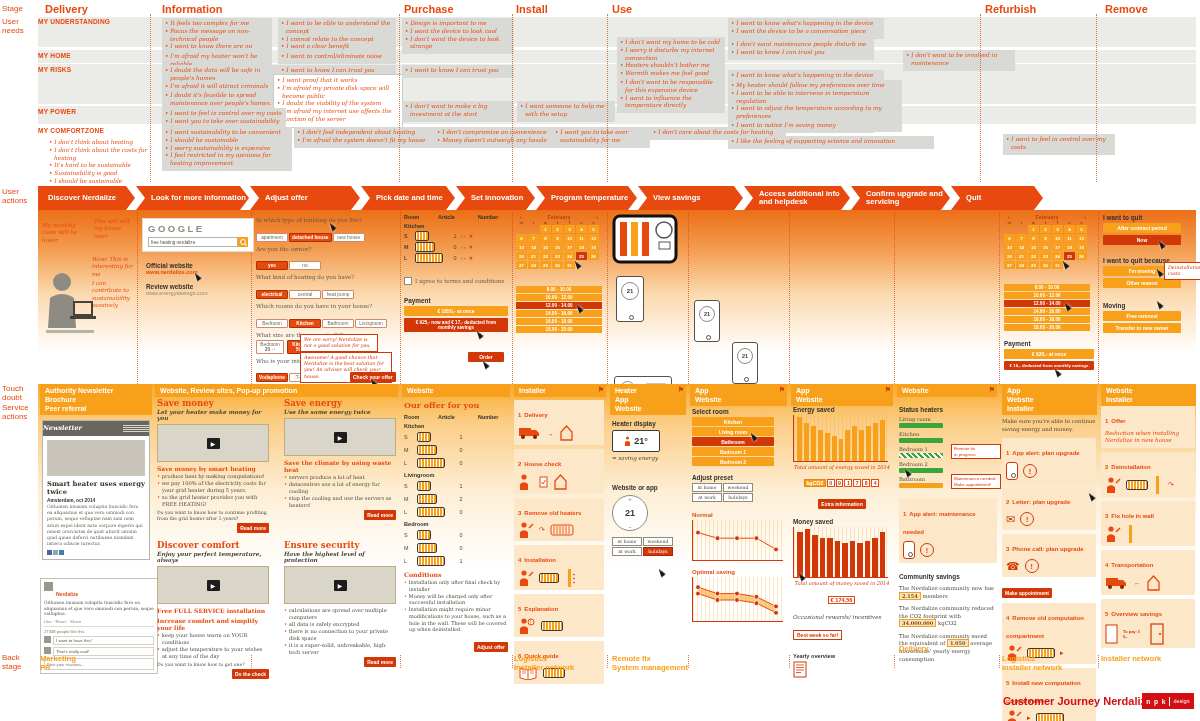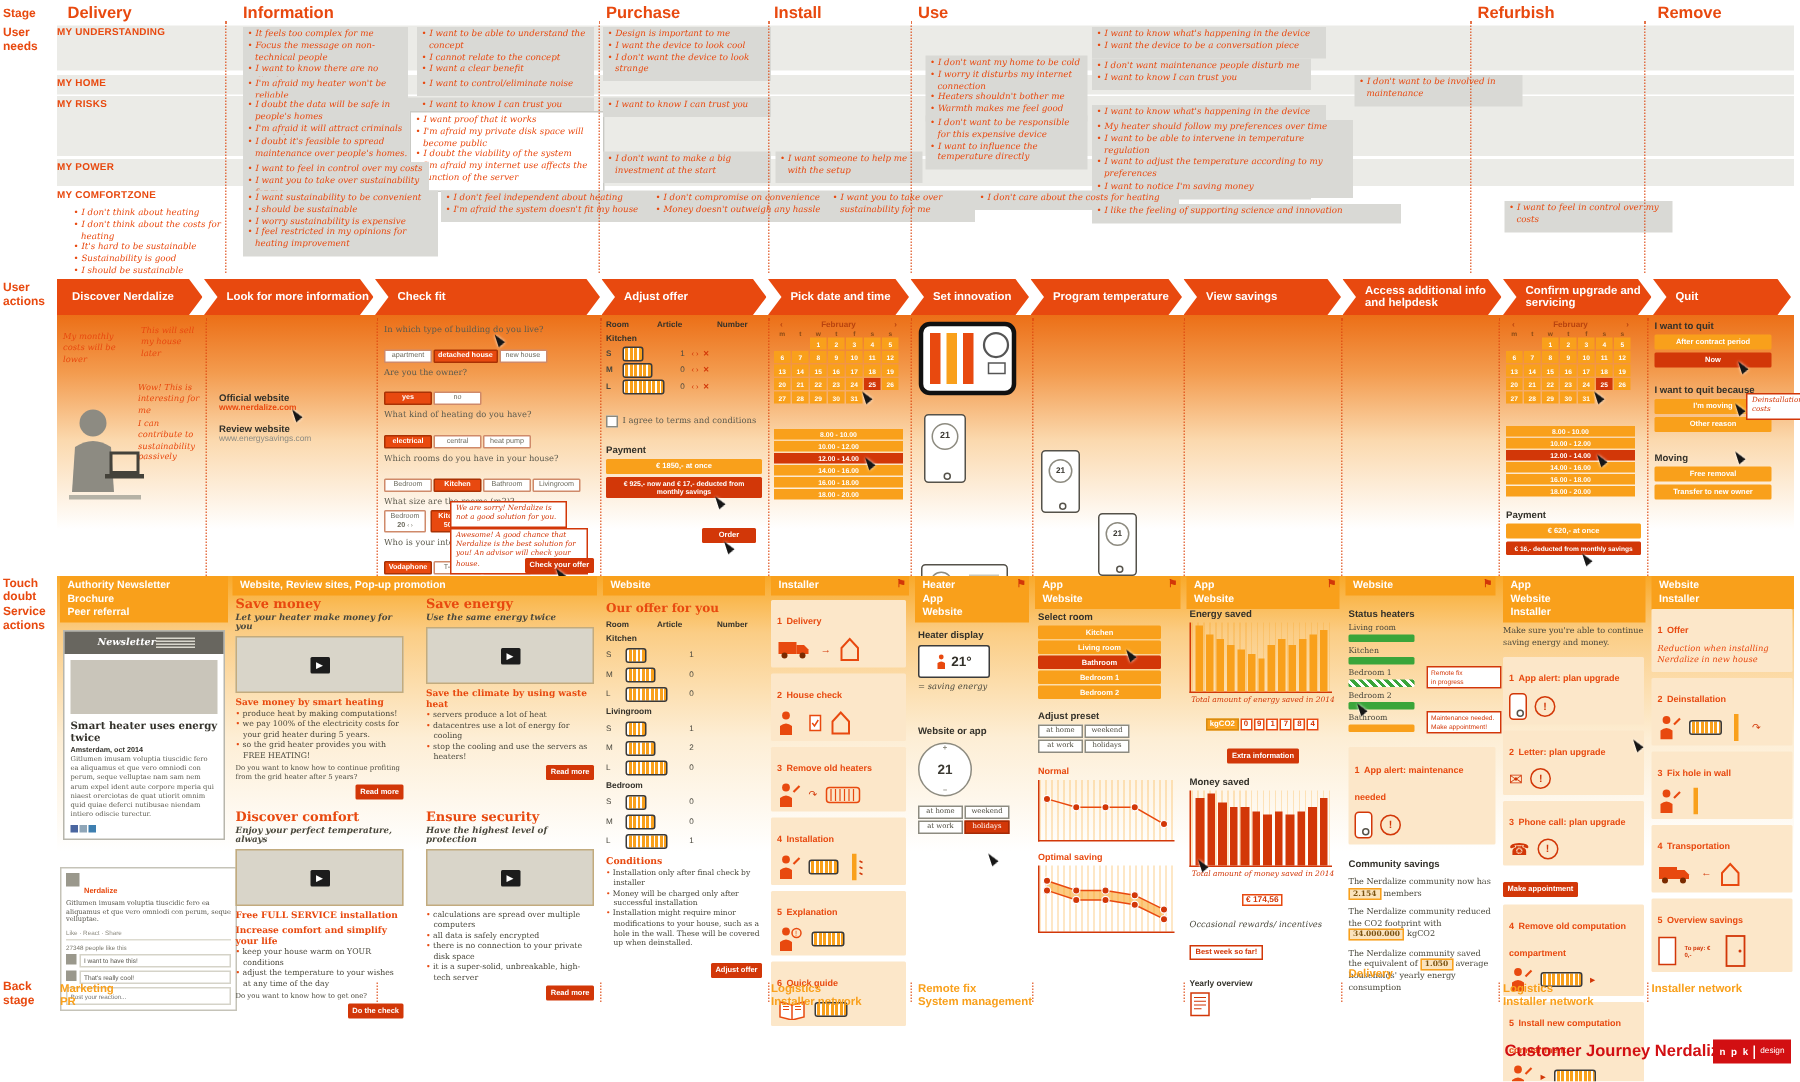--- a/index.html
+++ b/index.html
@@ -1,20 +1,20 @@
 <!DOCTYPE html>
 <html><head>
 <meta charset="utf-8">
 <style>
   html,body{margin:0;padding:0;background:#fff}
   #board{position:relative;width:1200px;height:721px;background:#fff;overflow:hidden;
          font-family:"Liberation Sans",sans-serif;color:#3c3a33}
   .abs{position:absolute}
   
-  .rail{color:#e8490f;font-weight:bold;font-size:8px;line-height:1.15;width:36px}
+  .rail{color:#e8490f;font-weight:normal;font-size:8px;line-height:1.15;width:36px}
   .stageT{color:#e8490f;font-weight:bold;font-size:11px}
   .rowlbl{color:#e8490f;font-weight:bold;font-size:6.6px;letter-spacing:.2px}
   .band{background:#ebebe7}
   
   .note{background:#d9d9d5;padding:2px 3px 3px;font:italic 5.8px/1.35 "DejaVu Serif",serif;color:#e8490f}
   .note.white{background:#fff;border:1px solid #c9c9c4}
   .note.plain{background:transparent}
   .ni{padding-left:5px;text-indent:-5px}
   .ni::before{content:"• "}
   
@@ -125,21 +125,21 @@
   .backlbl{color:#f9a01b;font-weight:bold;font-size:7.6px;line-height:1.25}
   input{font-family:"Liberation Sans",sans-serif}
   .gcard{background:#fff;border:1px solid #e5dccd;padding:4px 5px}
   .glogo{color:#8d8b82;font-weight:bold;font-size:9.5px;letter-spacing:2.5px}
   .ginput{display:flex;margin-top:3px}
   .ginput input{flex:1;height:8px;border:1px solid #b5b2a6;font-size:4.6px;padding:0 2px;color:#55534a}
   .gbtn{width:10px;height:10px;background:#f9a01b;display:flex;align-items:center;justify-content:center}
   .mag{width:4px;height:4px;border:1.2px solid #fff;border-radius:50%;position:relative}
   .mag::after{content:"";position:absolute;width:3px;height:1.2px;background:#fff;transform:rotate(45deg);right:-2.4px;bottom:-1px}
   .nl{background:#fff;border:1px solid #b8b6ac}
-  .nl-h{background:#68665f;color:#fff;font:bold italic 6.4px "DejaVu Serif",serif;padding:3px 22px;display:flex;justify-content:space-between}
+  .nl-h{background:#68665f;color:#fff;font:bold italic 6.4px "DejaVu Serif",serif;padding:3px 0;display:flex;justify-content:space-between}
   .nl-lines span{display:block;width:26px;height:1px;background:#d9d7cd;margin:1px 0}
   .nl-img{height:36px;background:#c9c5ba;margin:4px}
   .nl-t{font:bold 6.8px/1.2 "DejaVu Serif",serif;color:#33312a;margin:0 4px}
   .nl-d{font:bold 4.8px "Liberation Sans",sans-serif;color:#33312a;margin:2px 4px 1px}
   .nl-b{font:4.5px/1.35 "DejaVu Serif",serif;color:#5d5b50;margin:0 4px 3px}
   .soc{display:flex;gap:1px;margin:0 4px 4px}
   .soc i{width:5px;height:5px;background:#4a66a0}
   .soc i:nth-child(2){background:#8fa6b8}.soc i:nth-child(3){background:#3e7fb0}
   .post{background:#fff;border:1px solid #c5c3b8;padding:3px}
   .pav{width:9px;height:9px;background:#9a988c;float:left;margin-right:3px}
@@ -316,23 +316,20 @@
   <div class="vline" style="left:1096px;top:14px;height:168px"></div>
 
   <div class="chev-bar">
 
   <div class="chev c1">
         <span>Discover Nerdalize</span>
       </div>
       <div class="chev c2">
         <span>Look for more information</span>
       </div>
-      <div class="chev c3">
-        <span>Check fit</span>
-      </div>
       <div class="chev c4">
         <span>Adjust offer</span>
       </div>
       <div class="chev c5">
         <span>Pick date and time</span>
       </div>
       <div class="chev c6">
         <span>Set innovation</span>
       </div>
       <div class="chev c7">
@@ -369,20 +366,29 @@
   <div class="abs sr" style="left:92px;top:256px;width:42px">Wow! This is interesting for me</div>
   <div class="abs sr" style="left:92px;top:280px;width:44px">I can contribute to sustainability passively</div>
   <svg class="abs" style="left:44px;top:268px" width="52" height="74">
     <circle cx="18" cy="14" r="9" fill="#8d8b82"></circle>
     <path d="M4 60 L6 30 Q18 22 30 30 L32 60 Z" fill="#8d8b82"></path>
     <rect x="30" y="34" width="18" height="13" fill="none" stroke="#44423a" stroke-width="2"></rect>
     <rect x="26" y="48" width="26" height="3" fill="#44423a"></rect>
     <rect x="2" y="62" width="48" height="3" fill="#b5b2a6"></rect>
   </svg>
 
+  <div class="abs gcard" style="left:142px;top:218px;width:100px">
+    <div class="glogo">GOOGLE</div>
+    <div class="ginput">
+      <input value="free heating nerdalize" style="">
+      <span class="gbtn">
+          <span class="mag"></span>
+        </span>
+    </div>
+  </div>
   <div class="abs" style="left:146px;top:262px;width:100px">
     <div class="h6">Official website</div>
     <div style="font-size:5.6px;color:#e8490f;font-weight:bold">www.nerdalize.com</div>
     <div class="h6" style="margin-top:8px">Review website</div>
     <div style="font-size:5.6px;color:#8d8b82">www.energysavings.com</div>
   </div>
   <span class="cursor" style="left:196px;top:272px"></span>
 
   <div class="abs" style="left:256px;top:214px;width:140px">
     <div class="q">In which type of building do you live?</div>

